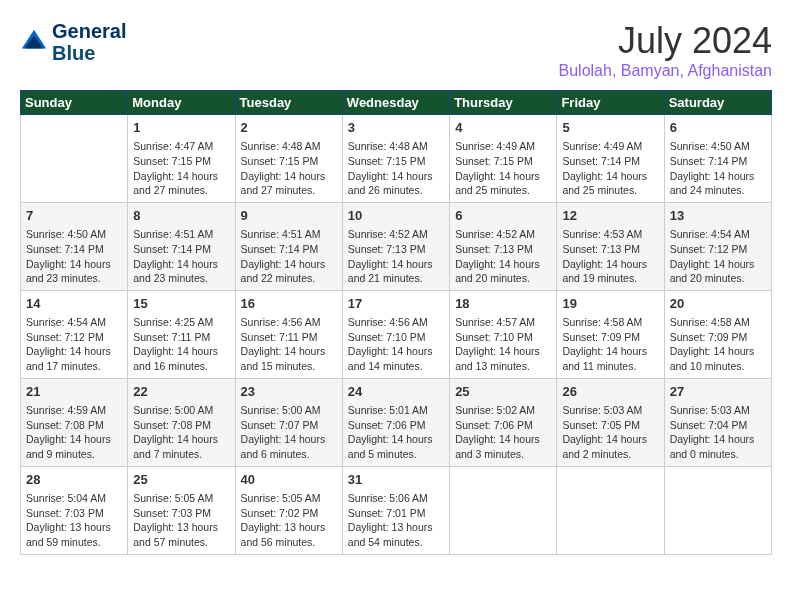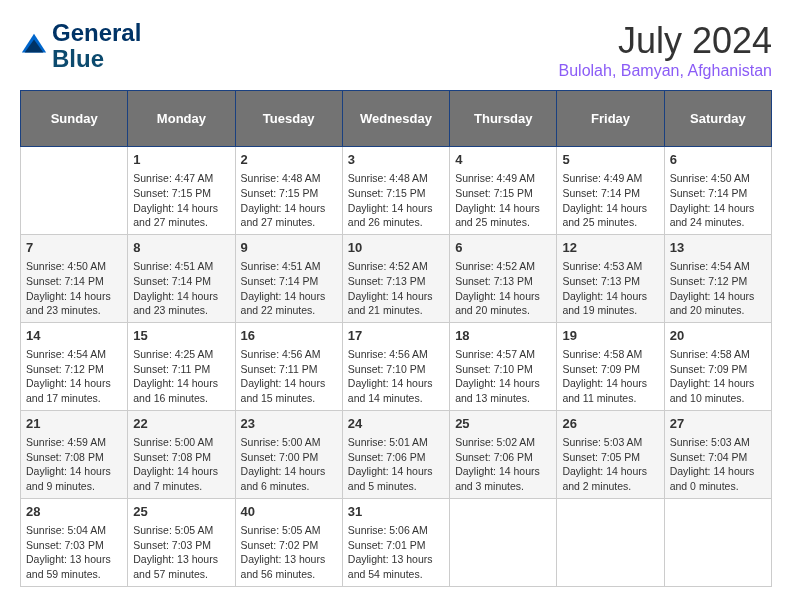--- a/index.html
+++ b/index.html
@@ -15,21 +15,21 @@
       justify-content: space-between;
       align-items: flex-start;
       margin-bottom: 10px;
     }
     .logo {
       display: flex;
       align-items: center;
       gap: 4px;
     }
     .logo-text {
-      font-size: 24px;
+      font-size: 20px;
       font-weight: bold;
       color: #003366;
       line-height: 1.1;
     }
     .logo-text span {
       color: #0066cc;
     }
     .logo-icon {
       width: 28px;
       height: 28px;
@@ -45,24 +45,24 @@
     .subtitle {
       font-size: 16px;
       color: #8b5cf6;
     }
     table {
       width: 100%;
       border-collapse: collapse;
       font-size: 11px;
     }
     thead tr th {
-      background-color: #737373;
+      background-color: #14532d;
       color: #fff;
-      padding: 20px 4px;
-      text-align: center;
+      padding: 4px 4px;
+      text-align: left;
       font-size: 13px;
       border: 1px solid #1a4080;
     }
     tbody tr td {
       border: 1px solid #ccc;
       vertical-align: top;
       padding: 4px 5px;
       height: 80px;
       width: 14.28%;
       color: #333;
@@ -276,21 +276,21 @@
         <td>
           <span class="day-num">22</span>
           <div>Sunrise: 5:00 AM</div>
           <div>Sunset: 7:08 PM</div>
           <div>Daylight: 14 hours</div>
           <div>and 7 minutes.</div>
         </td>
         <td>
           <span class="day-num">23</span>
           <div>Sunrise: 5:00 AM</div>
-          <div>Sunset: 7:00 PM</div>
+          <div>Sunset: 7:07 PM</div>
           <div>Daylight: 14 hours</div>
           <div>and 6 minutes.</div>
         </td>
         <td>
           <span class="day-num">24</span>
           <div>Sunrise: 5:01 AM</div>
           <div>Sunset: 7:06 PM</div>
           <div>Daylight: 14 hours</div>
           <div>and 5 minutes.</div>
         </td>

